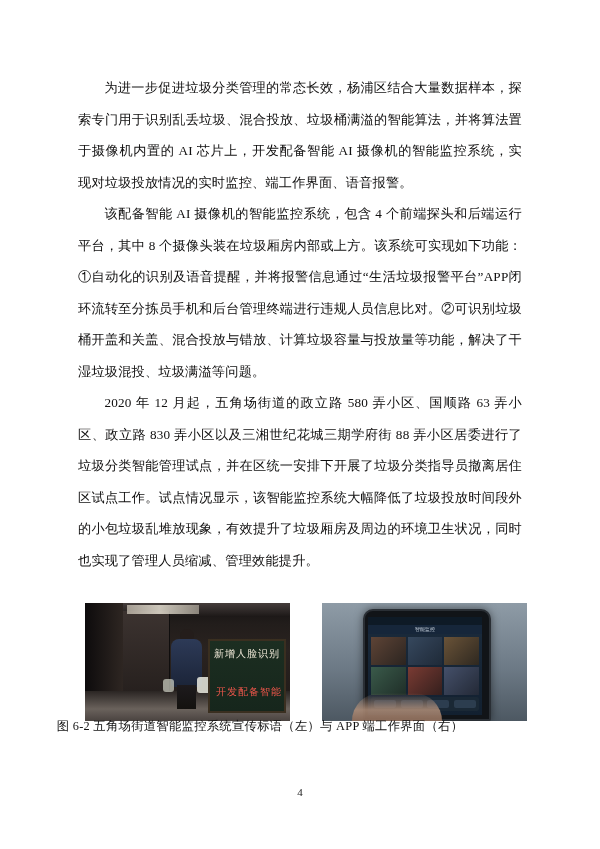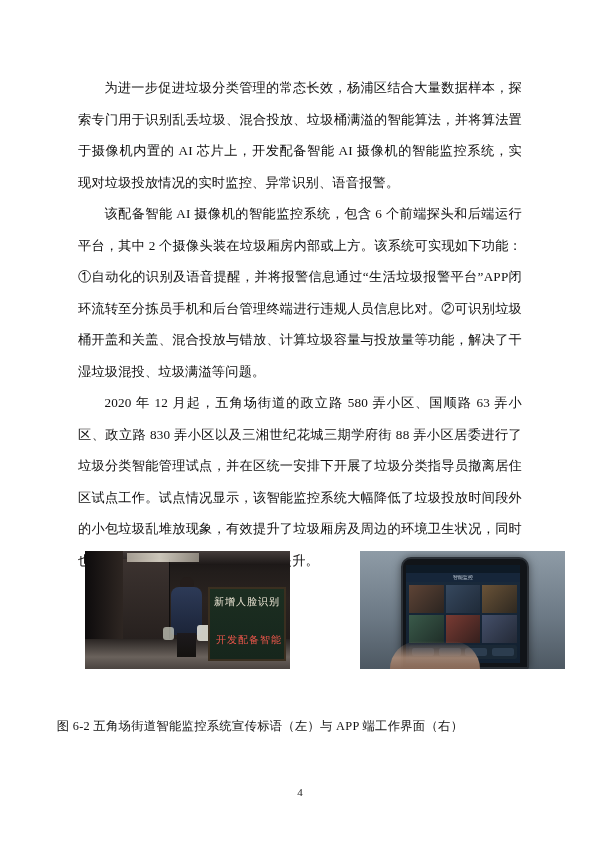--- a/index.html
+++ b/index.html
@@ -29,22 +29,22 @@
     color: #100f0f;
     text-align: justify;
     text-justify: inter-ideograph;
     text-indent: 2em;
     letter-spacing: 0.2px;
     font-family: "Liberation Serif", "DejaVu Serif", serif;
   }
   .figures {
     position: absolute;
     left: 85px;
-    top: 551px;
-    width: 480px;
+    top: 603px;
+    width: 442px;
     display: flex;
     justify-content: space-between;
     gap: 21px;
   }
   .fig {
     width: 205px;
     height: 118px;
     position: relative;
     overflow: hidden;
     border: 0;
@@ -186,22 +186,22 @@
     color: #222;
     font-family: "Liberation Serif", "DejaVu Serif", serif;
   }
 </style>
 </head>
 <body>
 
 <div class="page">
 
   <div class="content">
-    <p class="para">为进一步促进垃圾分类管理的常态长效，杨浦区结合大量数据样本，探索专门用于识别乱丢垃圾、混合投放、垃圾桶满溢的智能算法，并将算法置于摄像机内置的 AI 芯片上，开发配备智能 AI 摄像机的智能监控系统，实现对垃圾投放情况的实时监控、异常识别、语音报警。</p>
-    <p class="para">该配备智能 AI 摄像机的智能监控系统，包含 6 个前端探头和后端运行平台，其中 2 个摄像头装在垃圾厢房内部或上方。该系统可实现如下功能：①自动化的识别及语音提醒，并将报警信息通过“生活垃圾报警平台”APP闭环流转至分拣员手机和后台管理终端进行违规人员信息比对。②可识别垃圾桶开盖和关盖、混合投放与错放、计算垃圾容量与投放量等功能，解决了干湿垃圾混投、垃圾满溢等问题。</p>
+    <p class="para">为进一步促进垃圾分类管理的常态长效，杨浦区结合大量数据样本，探索专门用于识别乱丢垃圾、混合投放、垃圾桶满溢的智能算法，并将算法置于摄像机内置的 AI 芯片上，开发配备智能 AI 摄像机的智能监控系统，实现对垃圾投放情况的实时监控、端工作界面、语音报警。</p>
+    <p class="para">该配备智能 AI 摄像机的智能监控系统，包含 4 个前端探头和后端运行平台，其中 8 个摄像头装在垃圾厢房内部或上方。该系统可实现如下功能：①自动化的识别及语音提醒，并将报警信息通过“生活垃圾报警平台”APP闭环流转至分拣员手机和后台管理终端进行违规人员信息比对。②可识别垃圾桶开盖和关盖、混合投放与错放、计算垃圾容量与投放量等功能，解决了干湿垃圾混投、垃圾满溢等问题。</p>
     <p class="para">2020 年 12 月起，五角场街道的政立路 580 弄小区、国顺路 63 弄小区、政立路 830 弄小区以及三湘世纪花城三期学府街 88 弄小区居委进行了垃圾分类智能管理试点，并在区统一安排下开展了垃圾分类指导员撤离居住区试点工作。试点情况显示，该智能监控系统大幅降低了垃圾投放时间段外的小包垃圾乱堆放现象，有效提升了垃圾厢房及周边的环境卫生状况，同时也实现了管理人员缩减、管理效能提升。</p>
   </div>
 
   <div class="figures">
 
     <div class="fig fig-left">
       <div class="fl-ceiling"></div>
       <div class="fl-wall-left"></div>
       <div class="fl-door"></div>
       <div class="fl-lightpanel"></div>

